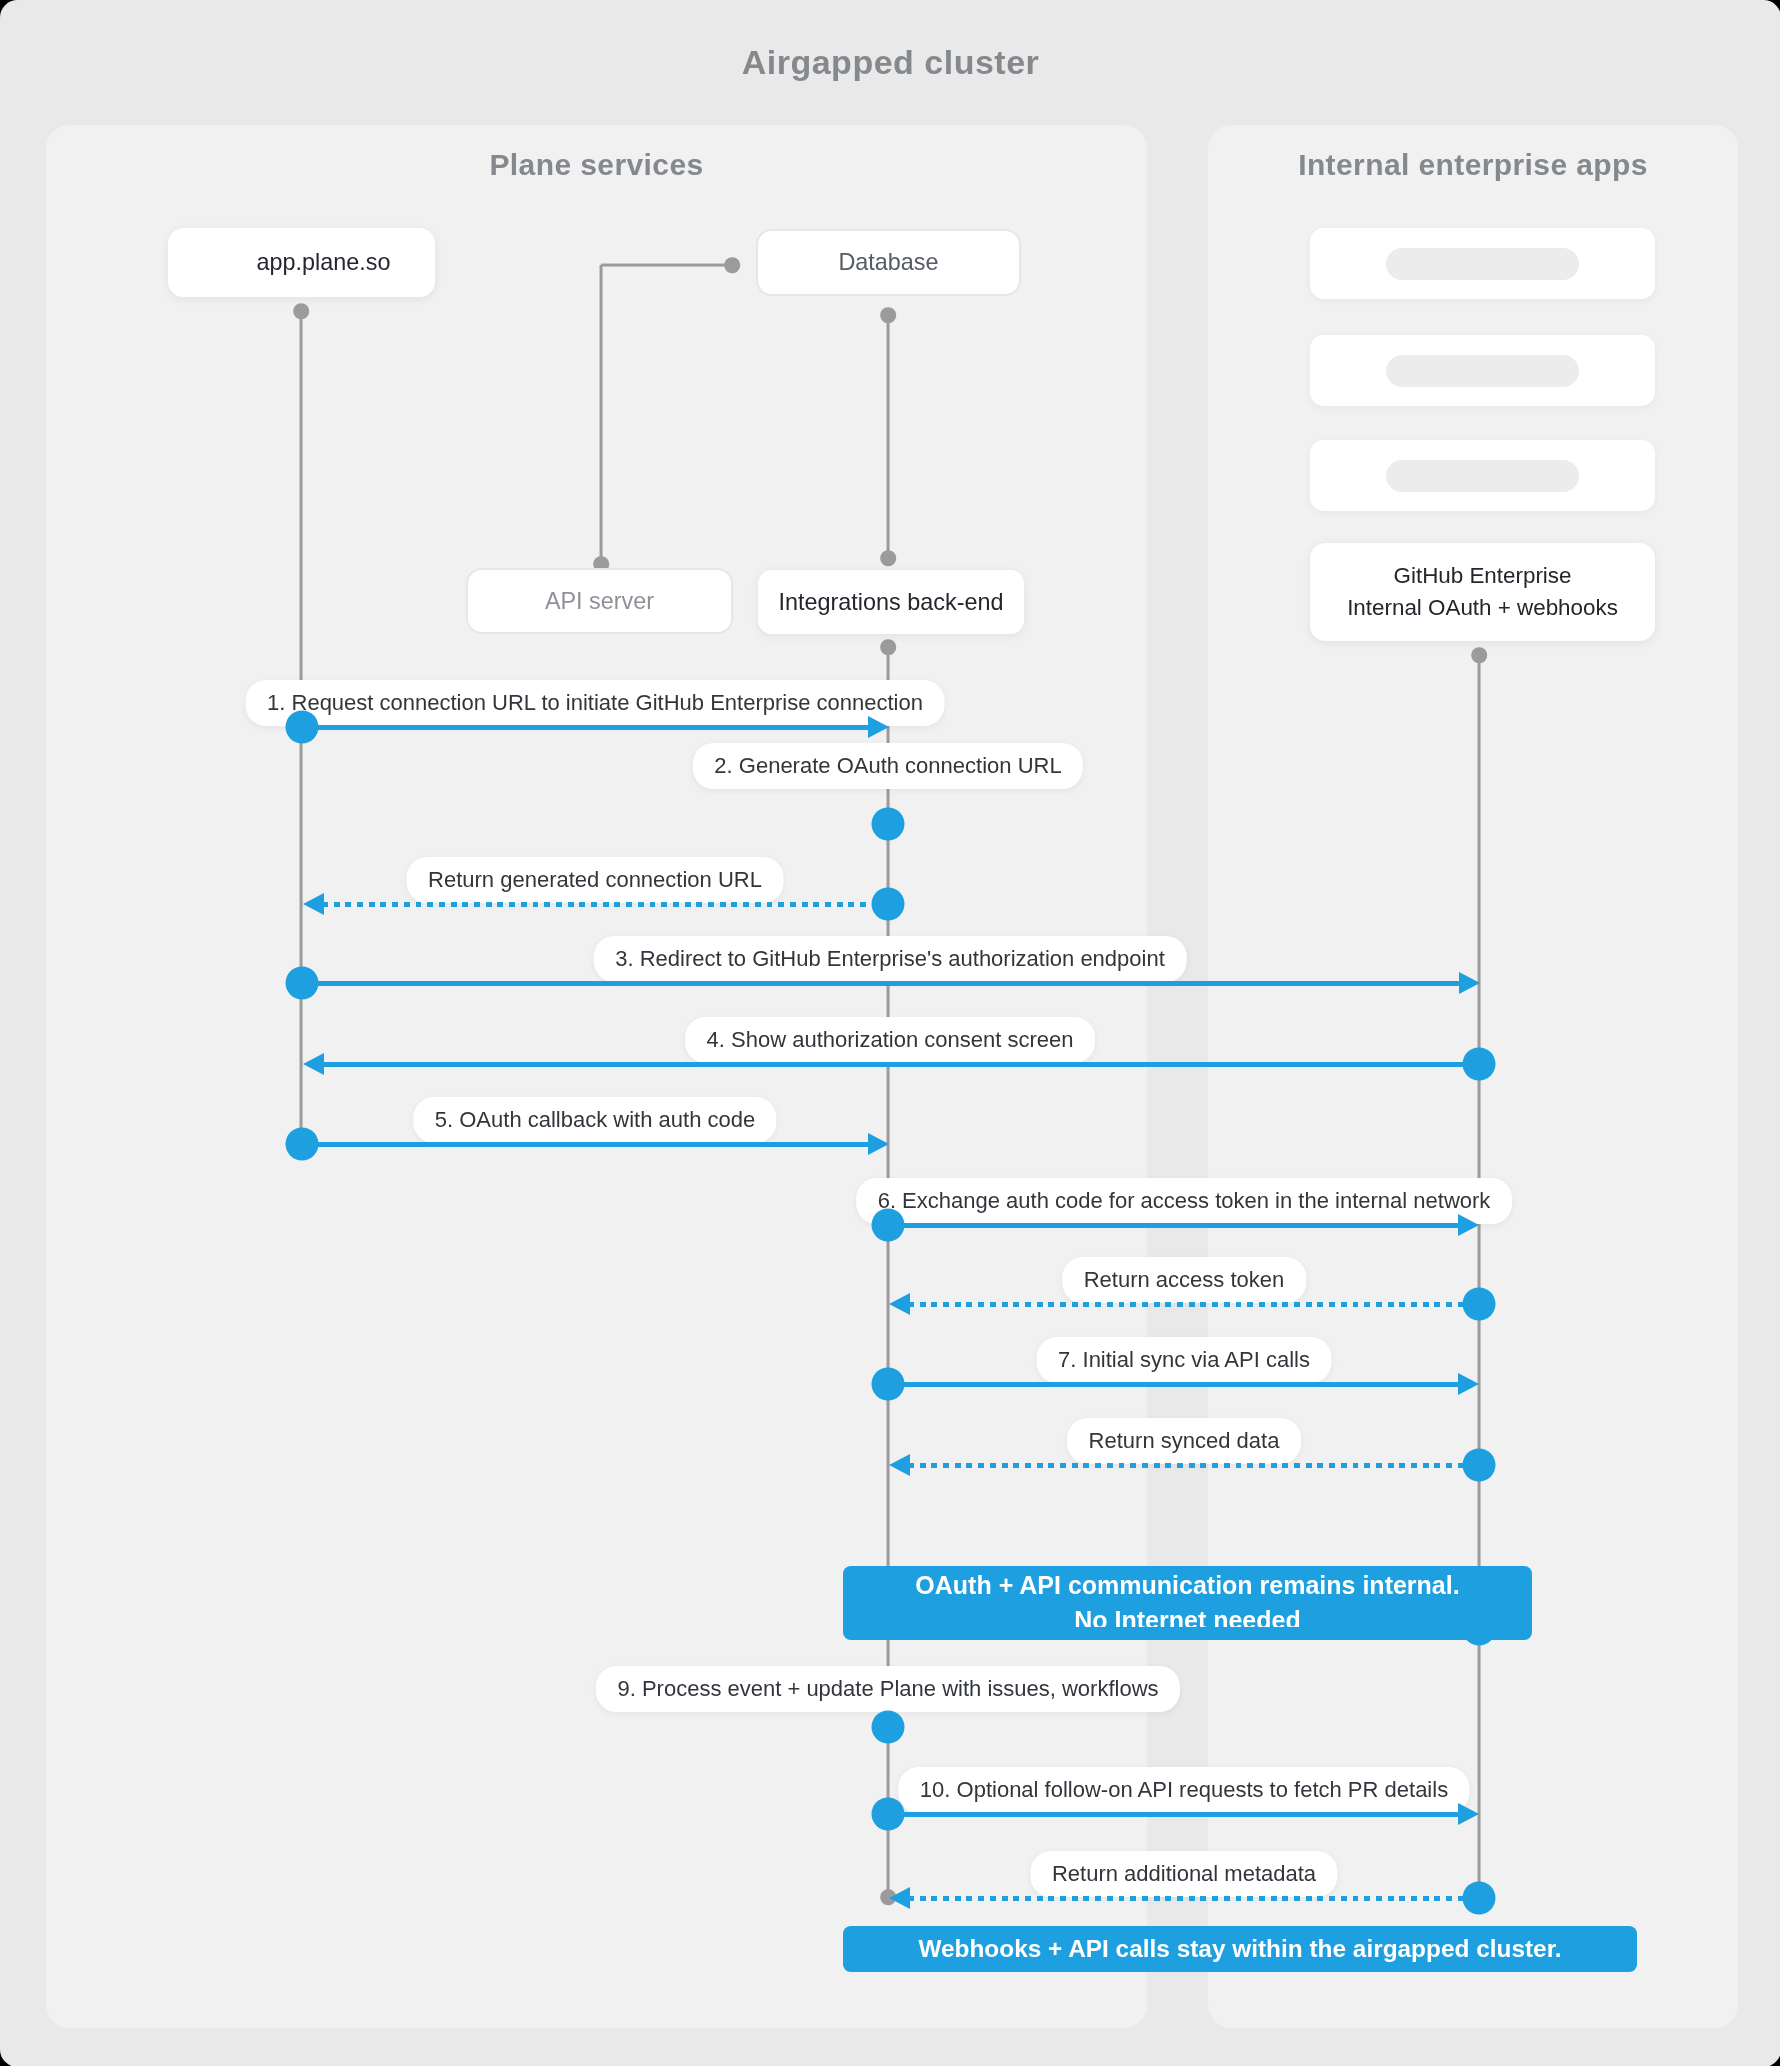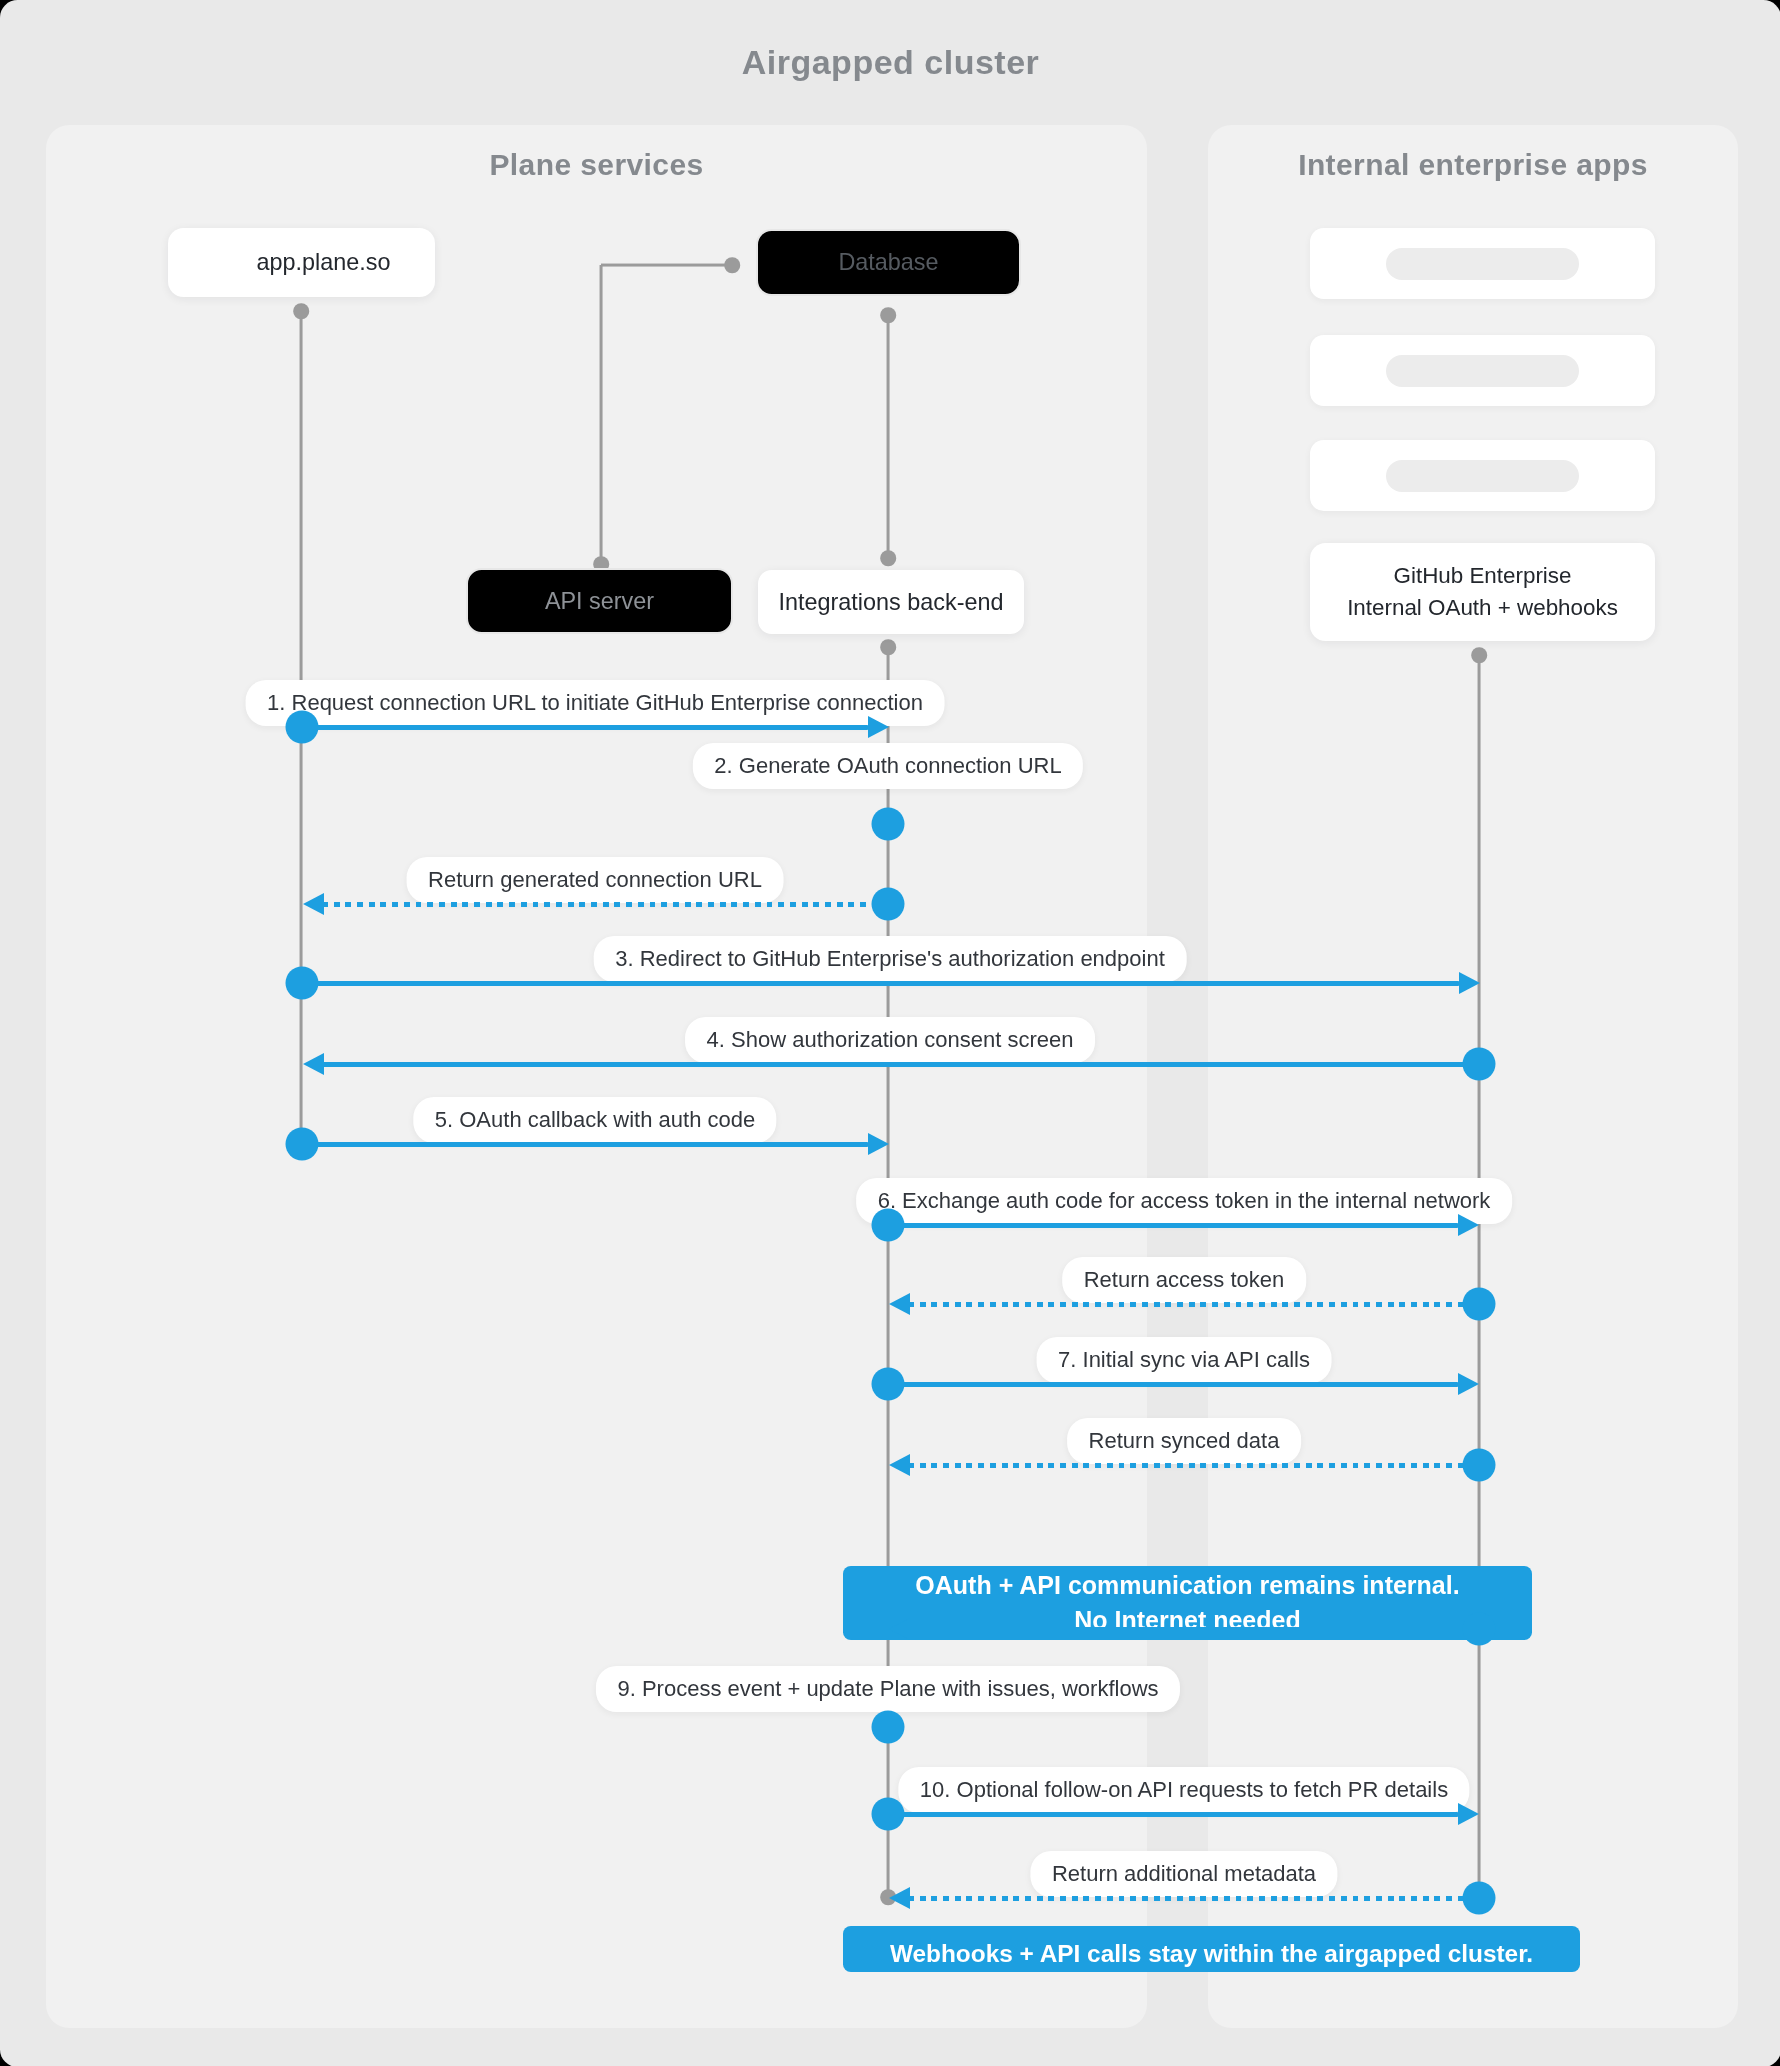--- a/index.html
+++ b/index.html
@@ -17,21 +17,21 @@
   .panel { position:absolute; top:125px; height:1903px; background:#f1f1f1; border-radius:23.4px; }
   .panel-plane { left:46px; width:1101px; }
   .panel-internal { left:1208px; width:530px; }
   .panel-heading { margin-top:23.4px; text-align:center; font-size:30px; font-weight:600; color:#85898e; letter-spacing:0.4px; }
 
   .node {
     position:absolute; display:flex; flex-direction:column; align-items:center; justify-content:center;
     background:#fff; border-radius:15.6px; color:#23272d; font-size:23.4px;
     box-shadow:0 2px 9.8px rgba(30,35,40,.07); text-align:center; box-sizing:border-box;
   }
-  .node.muted { background:#000000; border:2px solid #e7e7e7; box-shadow:none; }
+  .node.muted { background:#ffffff; border:2px solid #e7e7e7; box-shadow:none; }
   .node .l2 { line-height:1.42; font-size:22.4px; }
   .ph-box { position:absolute; left:1310px; width:345px; height:71px; background:#fff; border-radius:13.7px;
             box-shadow:0 2px 7.8px rgba(30,35,40,.05); display:flex; align-items:center; justify-content:center; }
   .ph-pill { width:193px; height:32px; background:#ececec; border-radius:16.6px; }
 
   .vline, .hline { position:absolute; background:var(--gray); }
   .vline { width:2.9px; transform:translateX(-50%); }
   .hline { height:2.9px; transform:translateY(-50%); }
   .gdot { position:absolute; width:15.6px; height:15.6px; border-radius:50%; background:var(--gray); transform:translate(-50%,-50%); }
   .bdot { position:absolute; width:33px; height:33px; border-radius:50%; background:var(--blue); transform:translate(-50%,-50%); }
@@ -191,18 +191,18 @@
       <i class="head r"></i>
     </div>
   <div class="bdot" style="left:888px; top:1814px;"></div>
 
   <div class="mlabel" style="left:1184px; top:1851px;">Return additional metadata</div>
   <div class="mline dashed" style="left:908px; top:1896px; width:571px;">
       <i class="head l"></i>
     </div>
   <div class="bdot" style="left:1479px; top:1898px;"></div>
 
-  <div class="banner banner-2" style="left:843px; top:1926px; width:737px; height:46px;justify-content:flex-end;">
+  <div class="banner banner-2" style="left:843px; top:1926px; width:794px; height:46px;">
     <div>Webhooks + API calls stay within the airgapped cluster.</div>
   </div>
 
 </div>
 
 
 </body></html>

